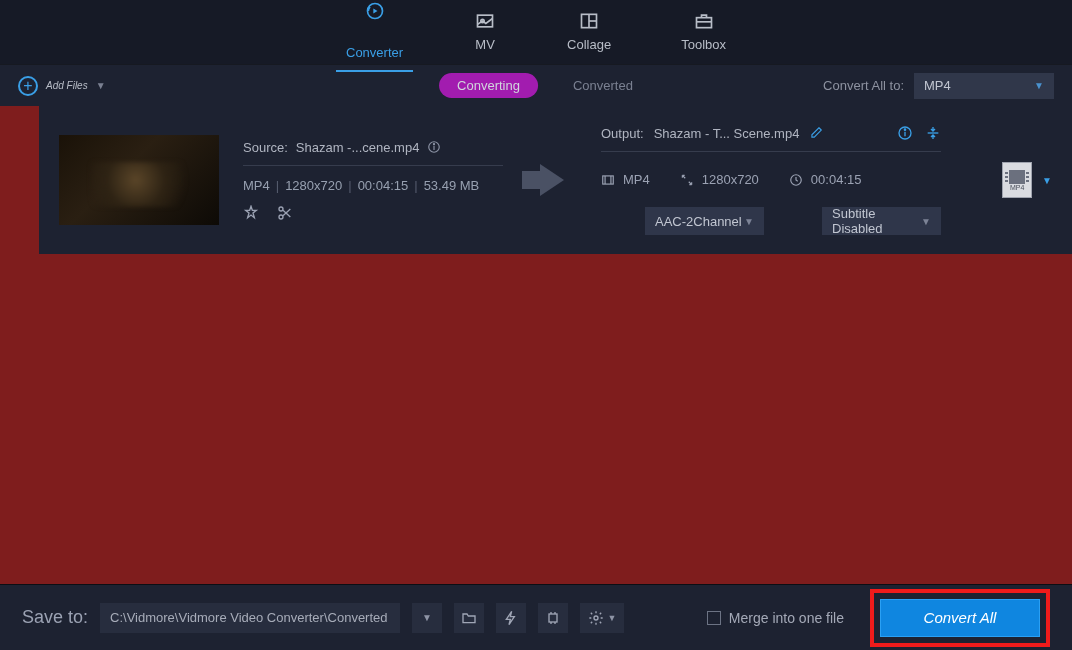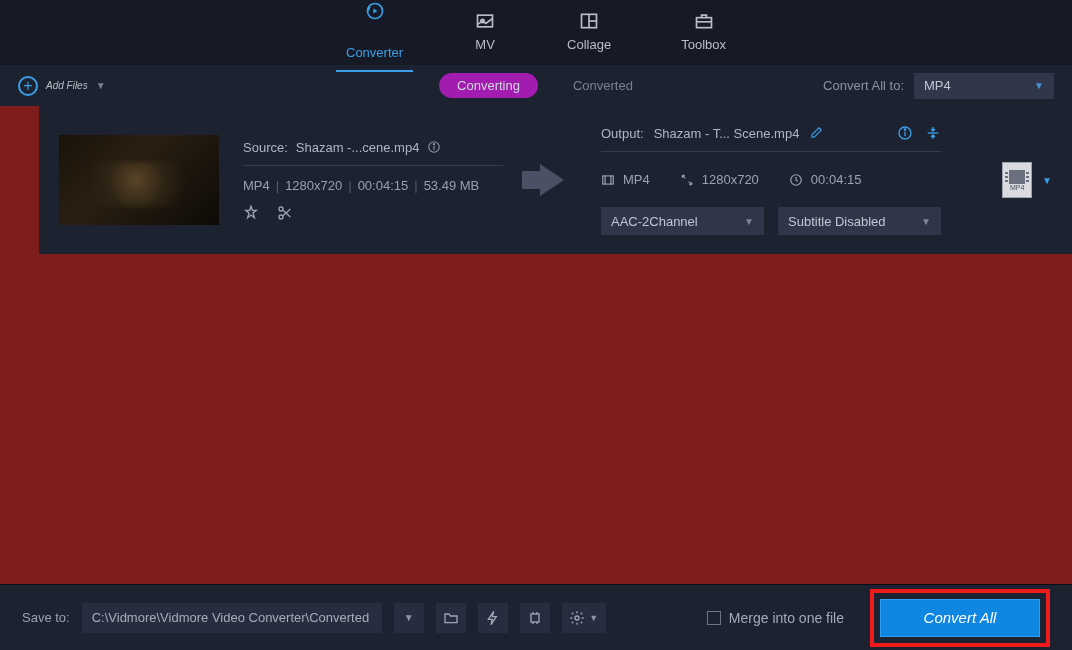--- a/index.html
+++ b/index.html
@@ -185,21 +185,21 @@
   display: flex;
   gap: 30px;
   color: #9ba2b3;
   align-items: center;
 }
 .out-meta .meta-item { display: flex; align-items: center; gap: 8px; }
 .out-dropdowns {
   display: flex;
   gap: 14px;
 }
-.out-dropdowns .dropdown { flex: 1; height: 28px; background: #2f364a; }
+.out-dropdowns .dropdown { flex: 1; height: 28px; background: #2f364a; margin-left: 44px; }
 .out-dropdowns .dropdown .chev { color: #7c8396; }
 .format-col {
   margin-left: auto;
   display: flex;
   align-items: center;
   gap: 10px;
 }
 .format-badge {
   width: 30px; height: 36px;
   background: #d9dbe0;
@@ -228,21 +228,21 @@
   position: absolute;
   bottom: 0; left: 0; right: 0;
   height: 66px;
   background: #1d2231;
   border-top: 1px solid #0c0e14;
   display: flex;
   align-items: center;
   padding: 0 22px;
   gap: 12px;
 }
-.save-label { color: #9ba2b3; font-size: 13px; }
+.save-label { color: #9ba2b3; font-size: 18px; }
 .path-box {
   width: 300px; height: 30px;
   background: #272d3e;
   display: flex; align-items: center;
   padding: 0 10px;
   color: #a7acb9;
   font-size: 13px;
 }
 .path-dd {
   width: 30px; height: 30px; background: #272d3e;

